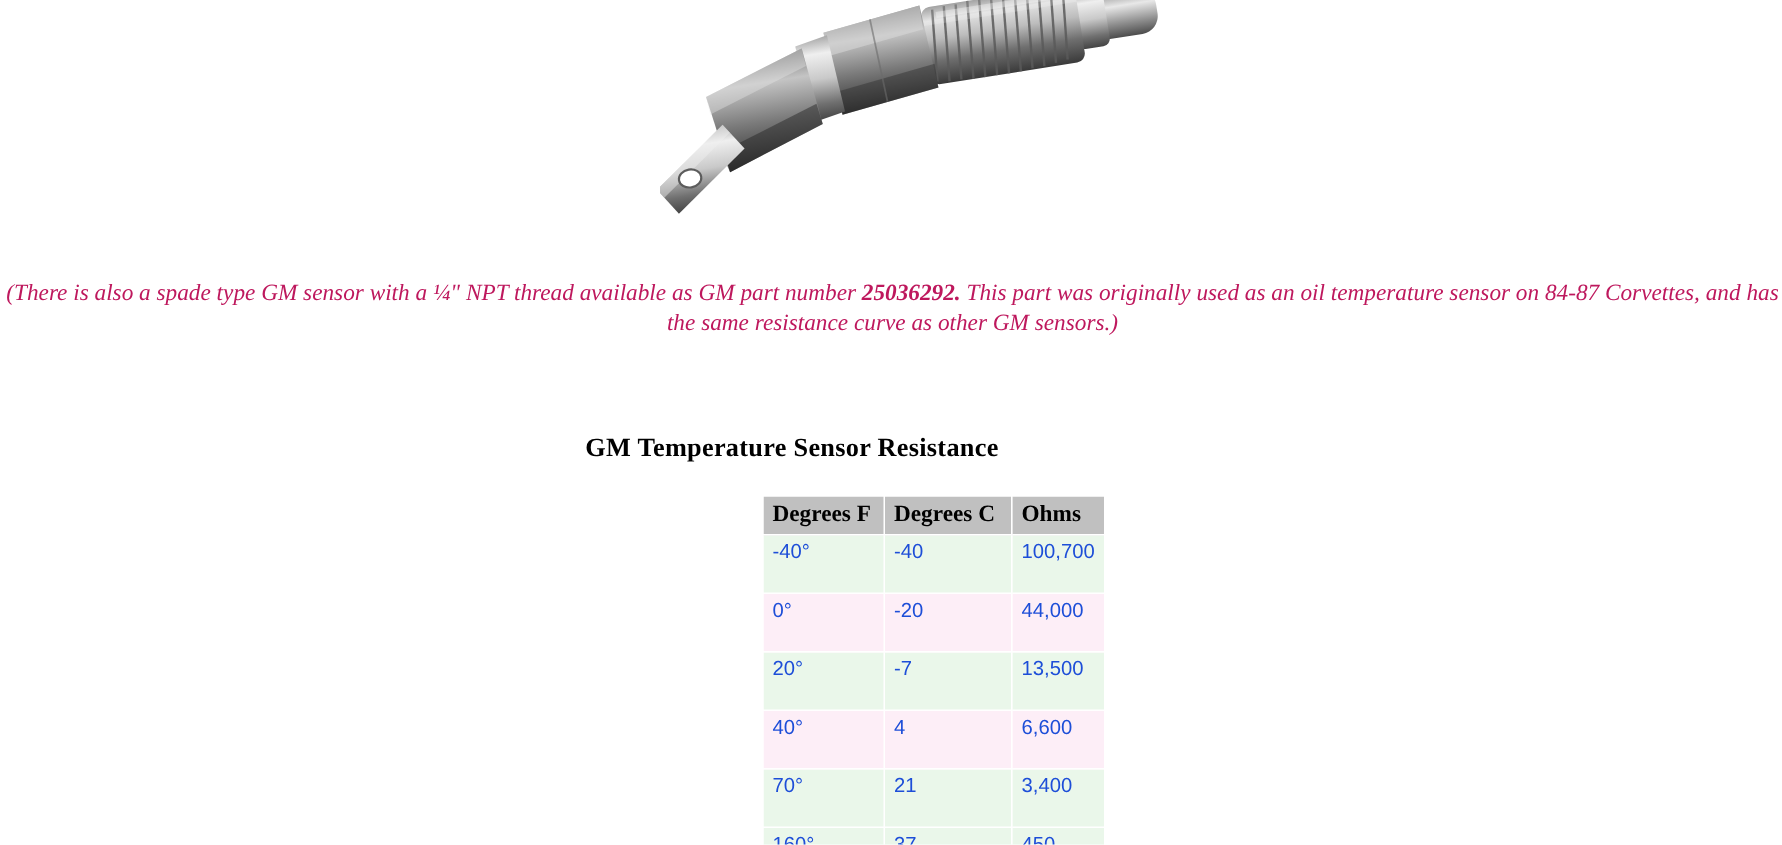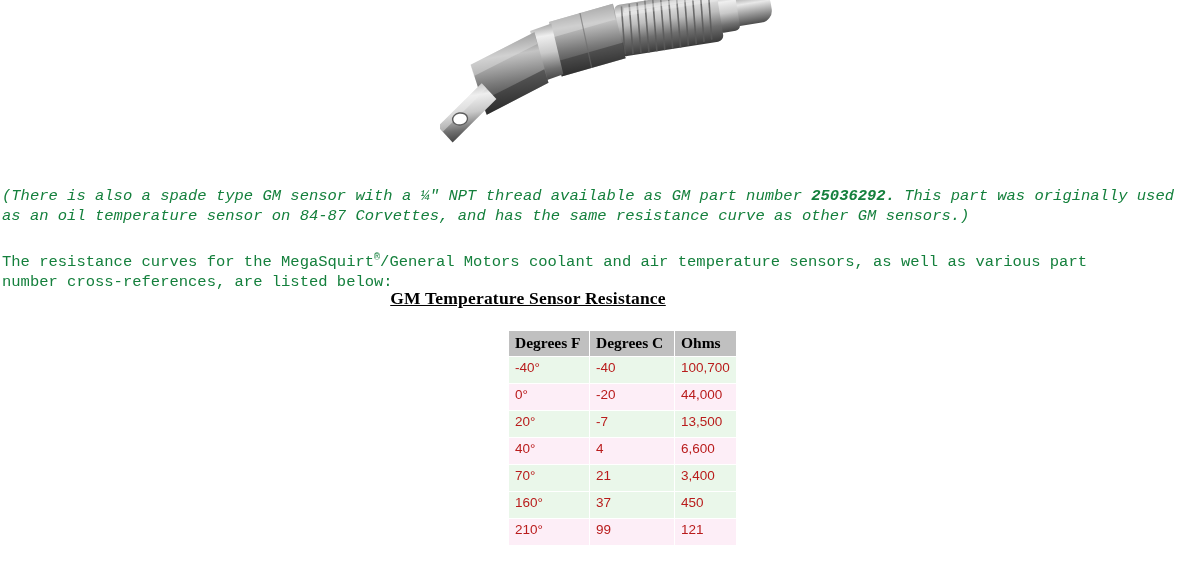--- a/index.html
+++ b/index.html
@@ -28,24 +28,25 @@
     width: 380px;
     height: 172px;
   }
   .sensor-figure svg {
     display: block;
   }
 
   
   .para {
     position: absolute;
-    font-family: Liberation Mono, monospace;
+    font-family: Liberation Serif, serif;
     font-size: 15.5px;
     line-height: 20px;
-    color: #15803d;
+    color: #be185d;
+    text-align: center;
   }
   .para-italic {
     font-style: italic;
     left: 2px;
     top: 186px;
     width: 1186px;
     white-space: normal;
   }
   .para-italic b {
     font-weight: bold;
@@ -65,21 +66,20 @@
   .table-title {
     position: absolute;
     top: 288px;
     left: 0;
     width: 1056px;
     text-align: center;
     font-family: "Liberation Serif", serif;
     font-size: 17.5px;
     font-weight: bold;
     letter-spacing: 0.2px;
-    text-decoration: underline;
   }
 
   
   .res-table-wrap {
     position: absolute;
     top: 330px;
     left: 498px;
     margin-left: 10px;
   }
   table.res-table {
@@ -91,26 +91,26 @@
     background: #c0c0c0;
     font-family: "Liberation Serif", serif;
     font-size: 15.5px;
     font-weight: bold;
     text-align: left;
     padding: 3px 6px 4px 6px;
     border: 1px solid #ffffff;
     white-space: nowrap;
   }
   table.res-table td {
-    padding: 3px 6px 8px 6px;
+    padding: 3px 6px 20px 6px;
     border: 1px solid #ffffff;
     font-family: "Liberation Sans", sans-serif;
     font-size: 13.5px;
     white-space: nowrap;
-    color: #b91c1c;
+    color: #1d4ed8;
   }
   table.res-table tr.row-green td {
     background: #eaf7ea;
   }
   table.res-table tr.row-pink td {
     background: #fdeef7;
   }
   th.col-f  { width: 68px; }
   th.col-c  { width: 72px; }
   th.col-o  { width: 48px; }
@@ -200,23 +200,20 @@
 
         <rect x="196" y="8" width="84" height="4" fill="#ffffff" opacity="0.35"></rect>
       </g>
     </svg>
   </div>
 
   <div class="para para-italic">
     <span>(There is also a spade type GM sensor with a ¼" NPT thread available as GM part number </span><b>25036292.</b><span> This part was originally used as an oil temperature sensor on 84-87 Corvettes, and has the same resistance curve as other GM sensors.)</span>
   </div>
 
-  <div class="para para-normal">
-    <span>The resistance curves for the MegaSquirt</span><sup>®</sup><span>/General Motors coolant and air temperature sensors, as well as various part number cross-references, are listed below:</span>
-  </div>
 
   <div class="table-title">GM Temperature Sensor Resistance</div>
 
   <div class="res-table-wrap">
     <table class="res-table">
       <thead>
         <tr>
           <th class="col-f">Degrees F</th>
           <th class="col-c">Degrees C</th>
           <th class="col-o">Ohms</th>

